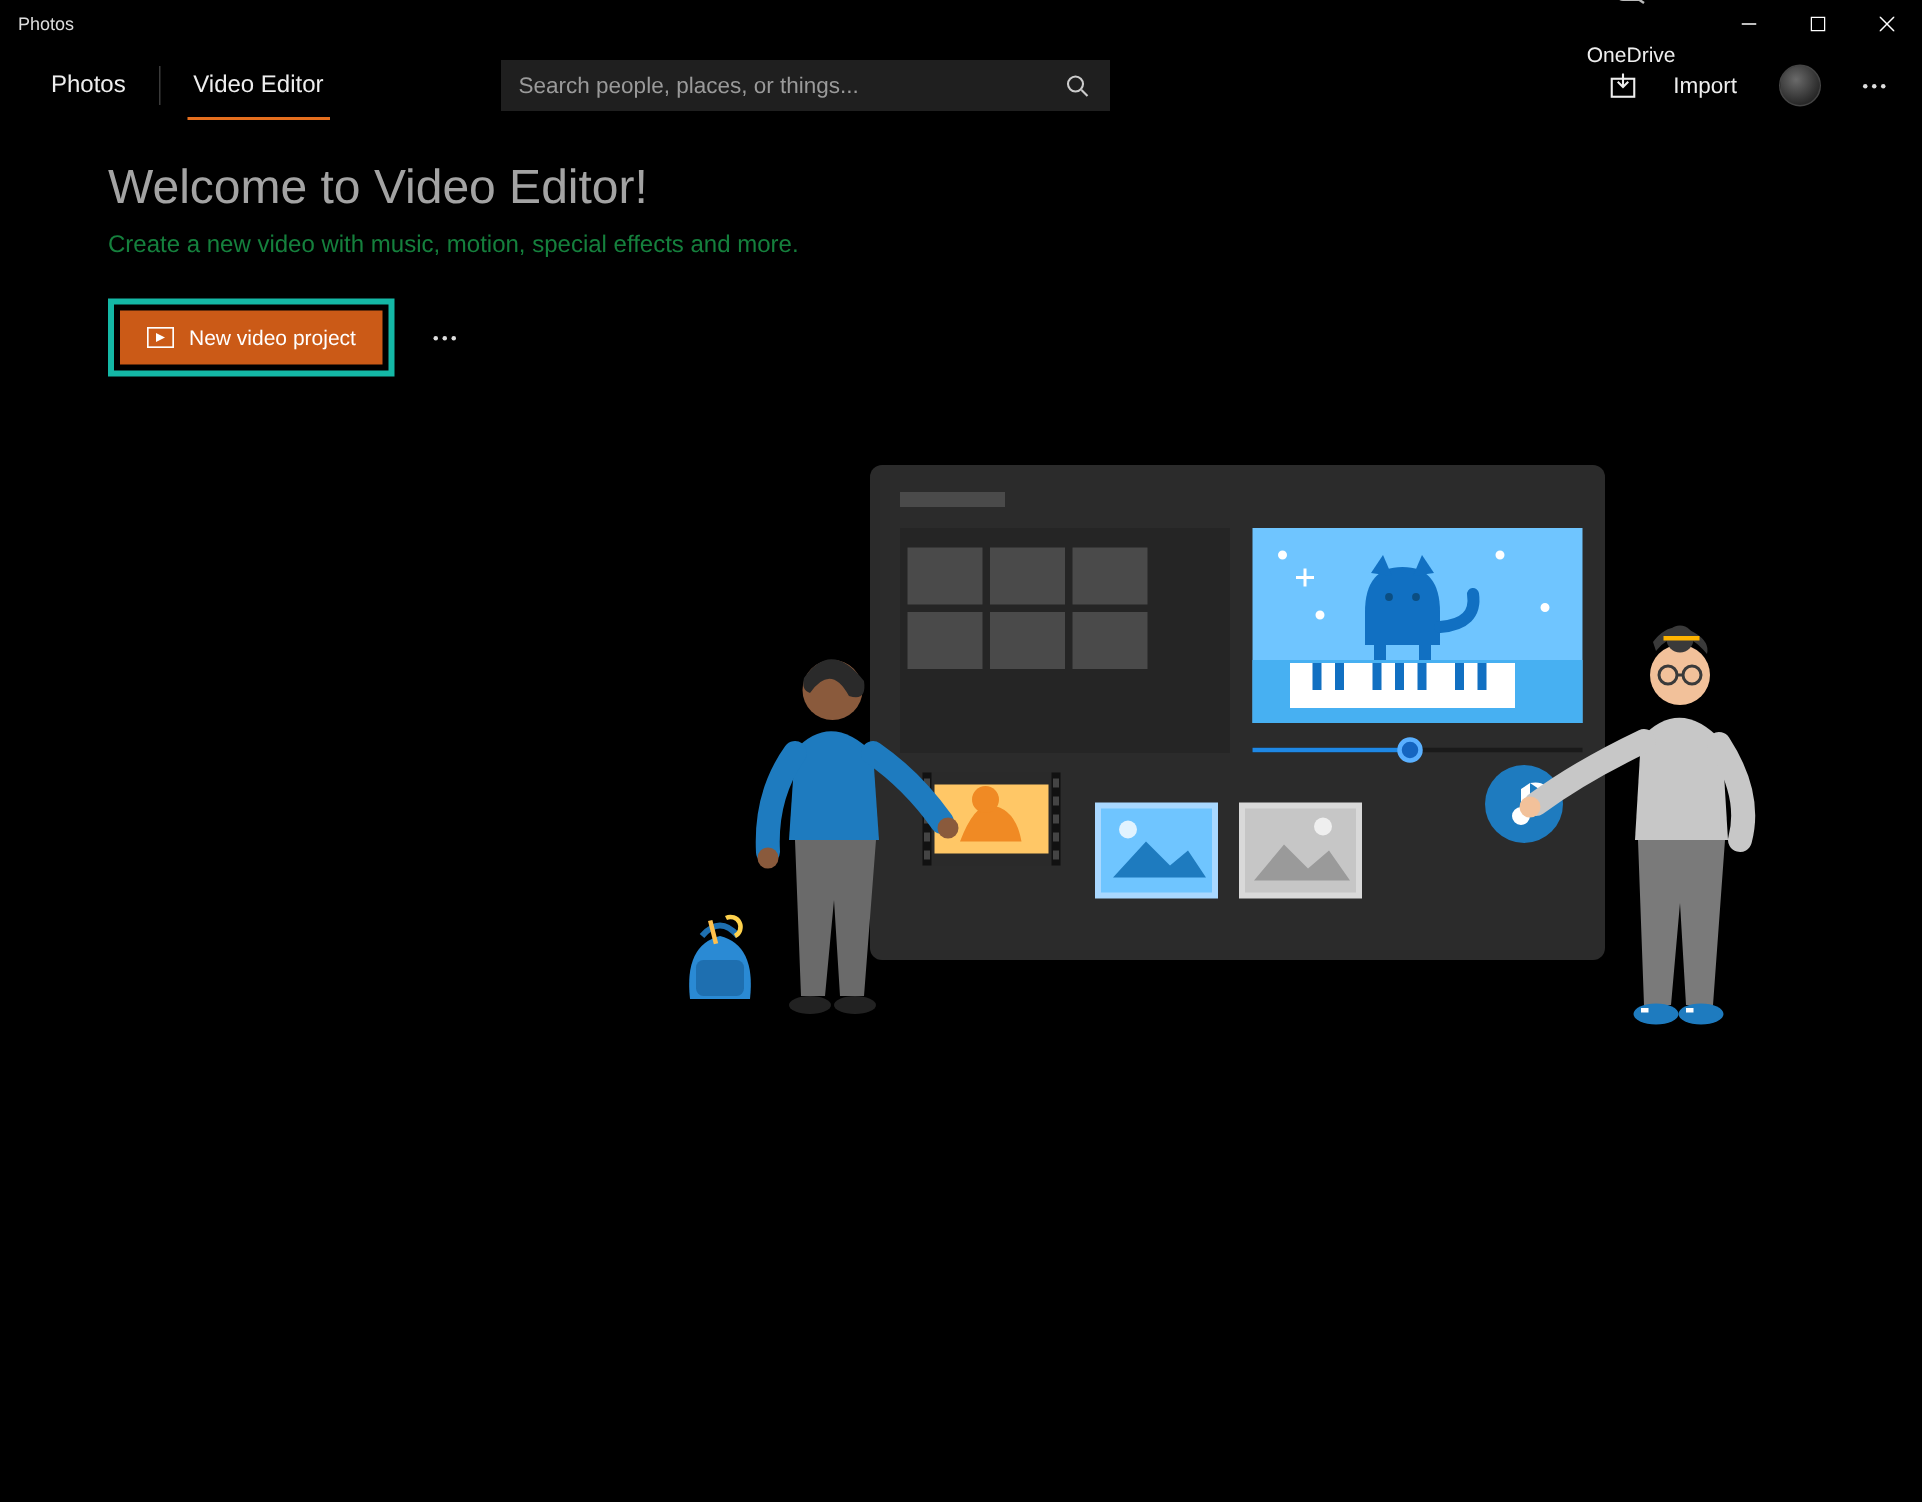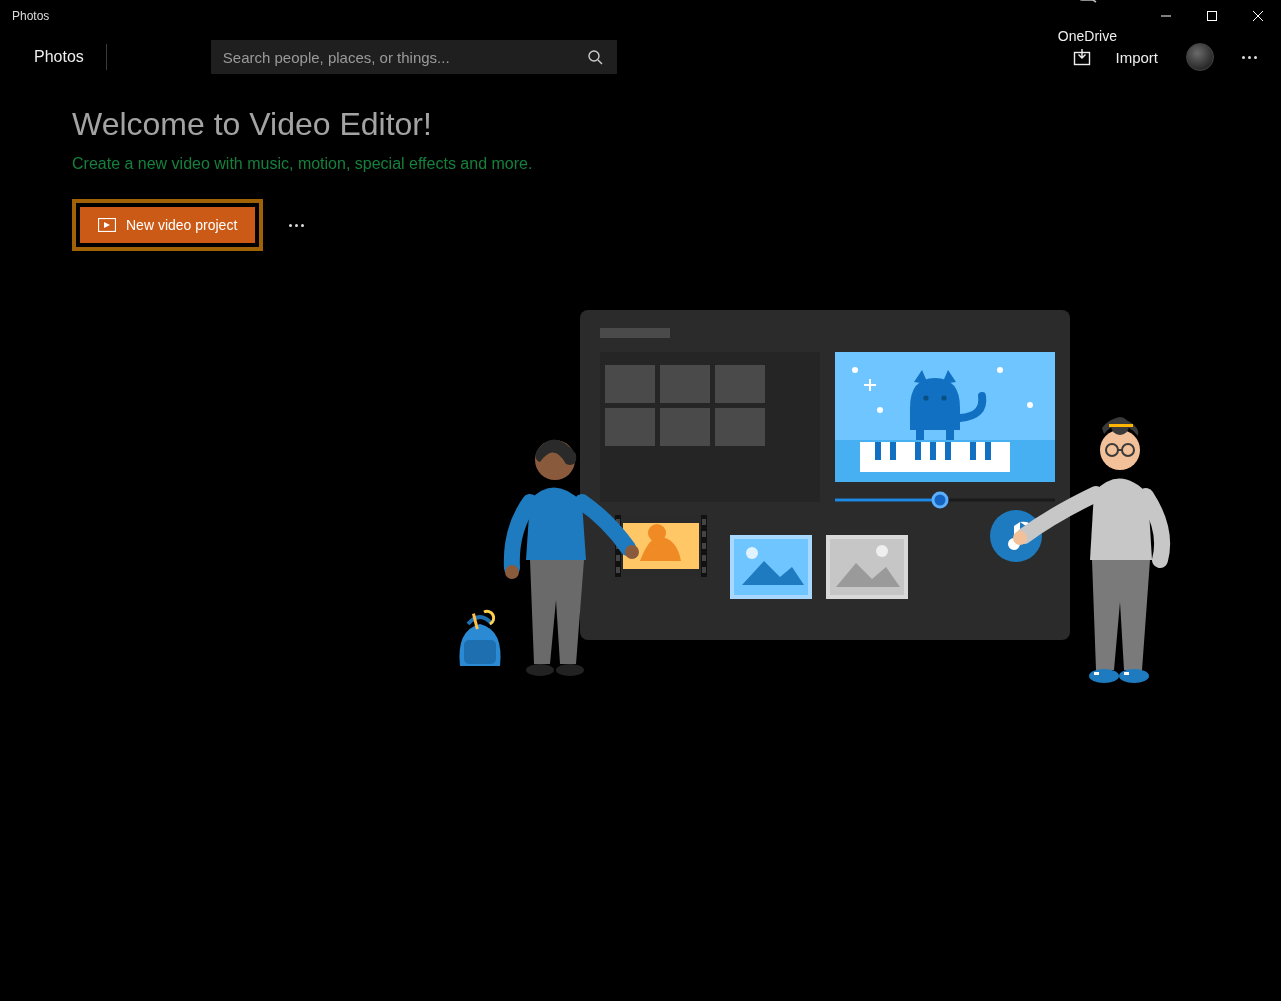--- a/index.html
+++ b/index.html
@@ -27,21 +27,21 @@
   .import-btn { display: flex; align-items: center; gap: 24px; font-size: 15px; color: #eee; cursor: pointer; padding: 6px 8px; }
   .avatar { width: 28px; height: 28px; border-radius: 50%; background: radial-gradient(circle at 40% 35%, #6a6a6a 0%, #333 60%, #111 100%); cursor: pointer; border: 1px solid #444; }
   .more-dots { display: flex; gap: 3px; cursor: pointer; padding: 8px; }
   .more-dots span { width: 3px; height: 3px; border-radius: 50%; background: #ddd; }
 
   .content { padding: 24px 72px; }
   h1 { font-weight: 400; font-size: 32px; color: #a3a3a3; margin-bottom: 12px; }
   .subtitle { font-size: 16px; color: #15803d; margin-bottom: 26px; }
 
   .btn-row { display: flex; align-items: center; gap: 18px; }
-  .red-highlight { border: 4px solid #a16207; padding: 4px; display: inline-block; }
+  .red-highlight { border: 4px solid #14b8a6; padding: 4px; display: inline-block; }
   .new-video-btn { background: #cb5a17; color: #fff; border: none; padding: 10px 18px; font-size: 14px; display: flex; align-items: center; gap: 10px; cursor: pointer; }
 
   .illustration { position: absolute; left: 440px; top: 310px; width: 740px; height: 400px; }
 
   
   svg { display: block; }
 </style>
 </head>
 <body>
 
@@ -77,20 +77,23 @@
     </div>
   </div>
 </div>
 
 <div class="toolbar">
   <div class="nav-tabs">
     <div class="tab">
         <span>Photos</span>
       </div>
     <div class="tab-sep"></div>
+    <div class="tab active">
+        <span>Video Editor</span>
+      </div>
   </div>
 
   <div class="search-wrap">
     <div class="search">
       <input type="text" placeholder="Search people, places, or things..." style="">
       <span class="search-icon">
         <svg width="16" height="16" viewBox="0 0 16 16">
             <circle cx="7" cy="7" r="5" fill="none" stroke="#ccc" stroke-width="1.4"></circle>
             <line x1="11" y1="11" x2="15" y2="15" stroke="#ccc" stroke-width="1.4"></line>
           </svg>

